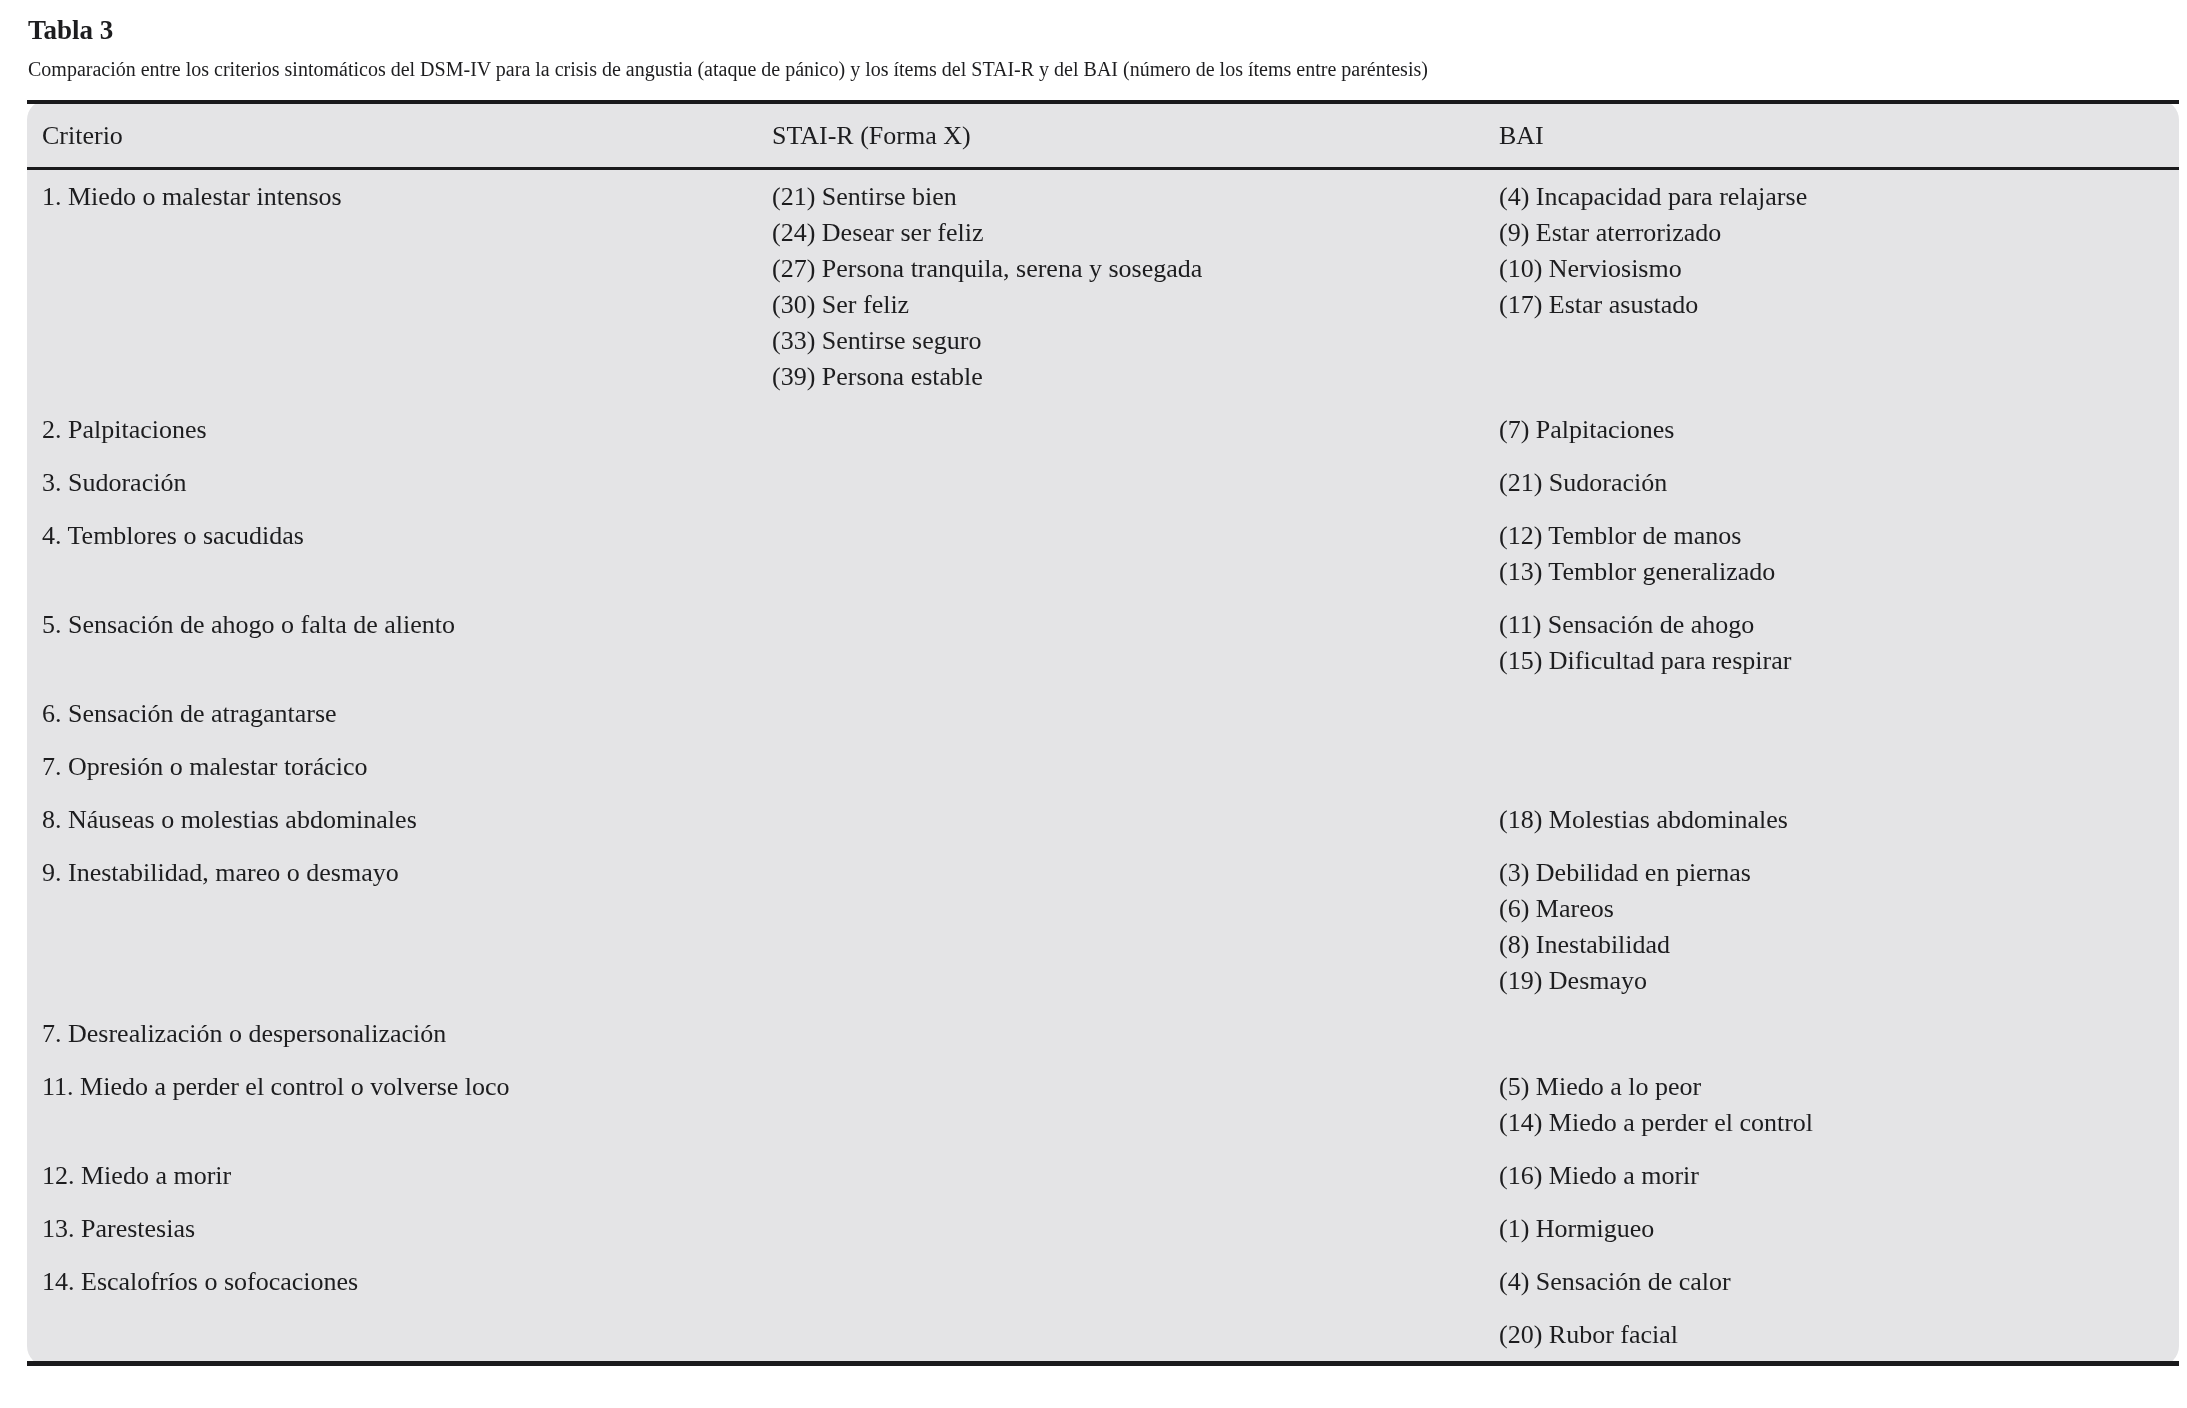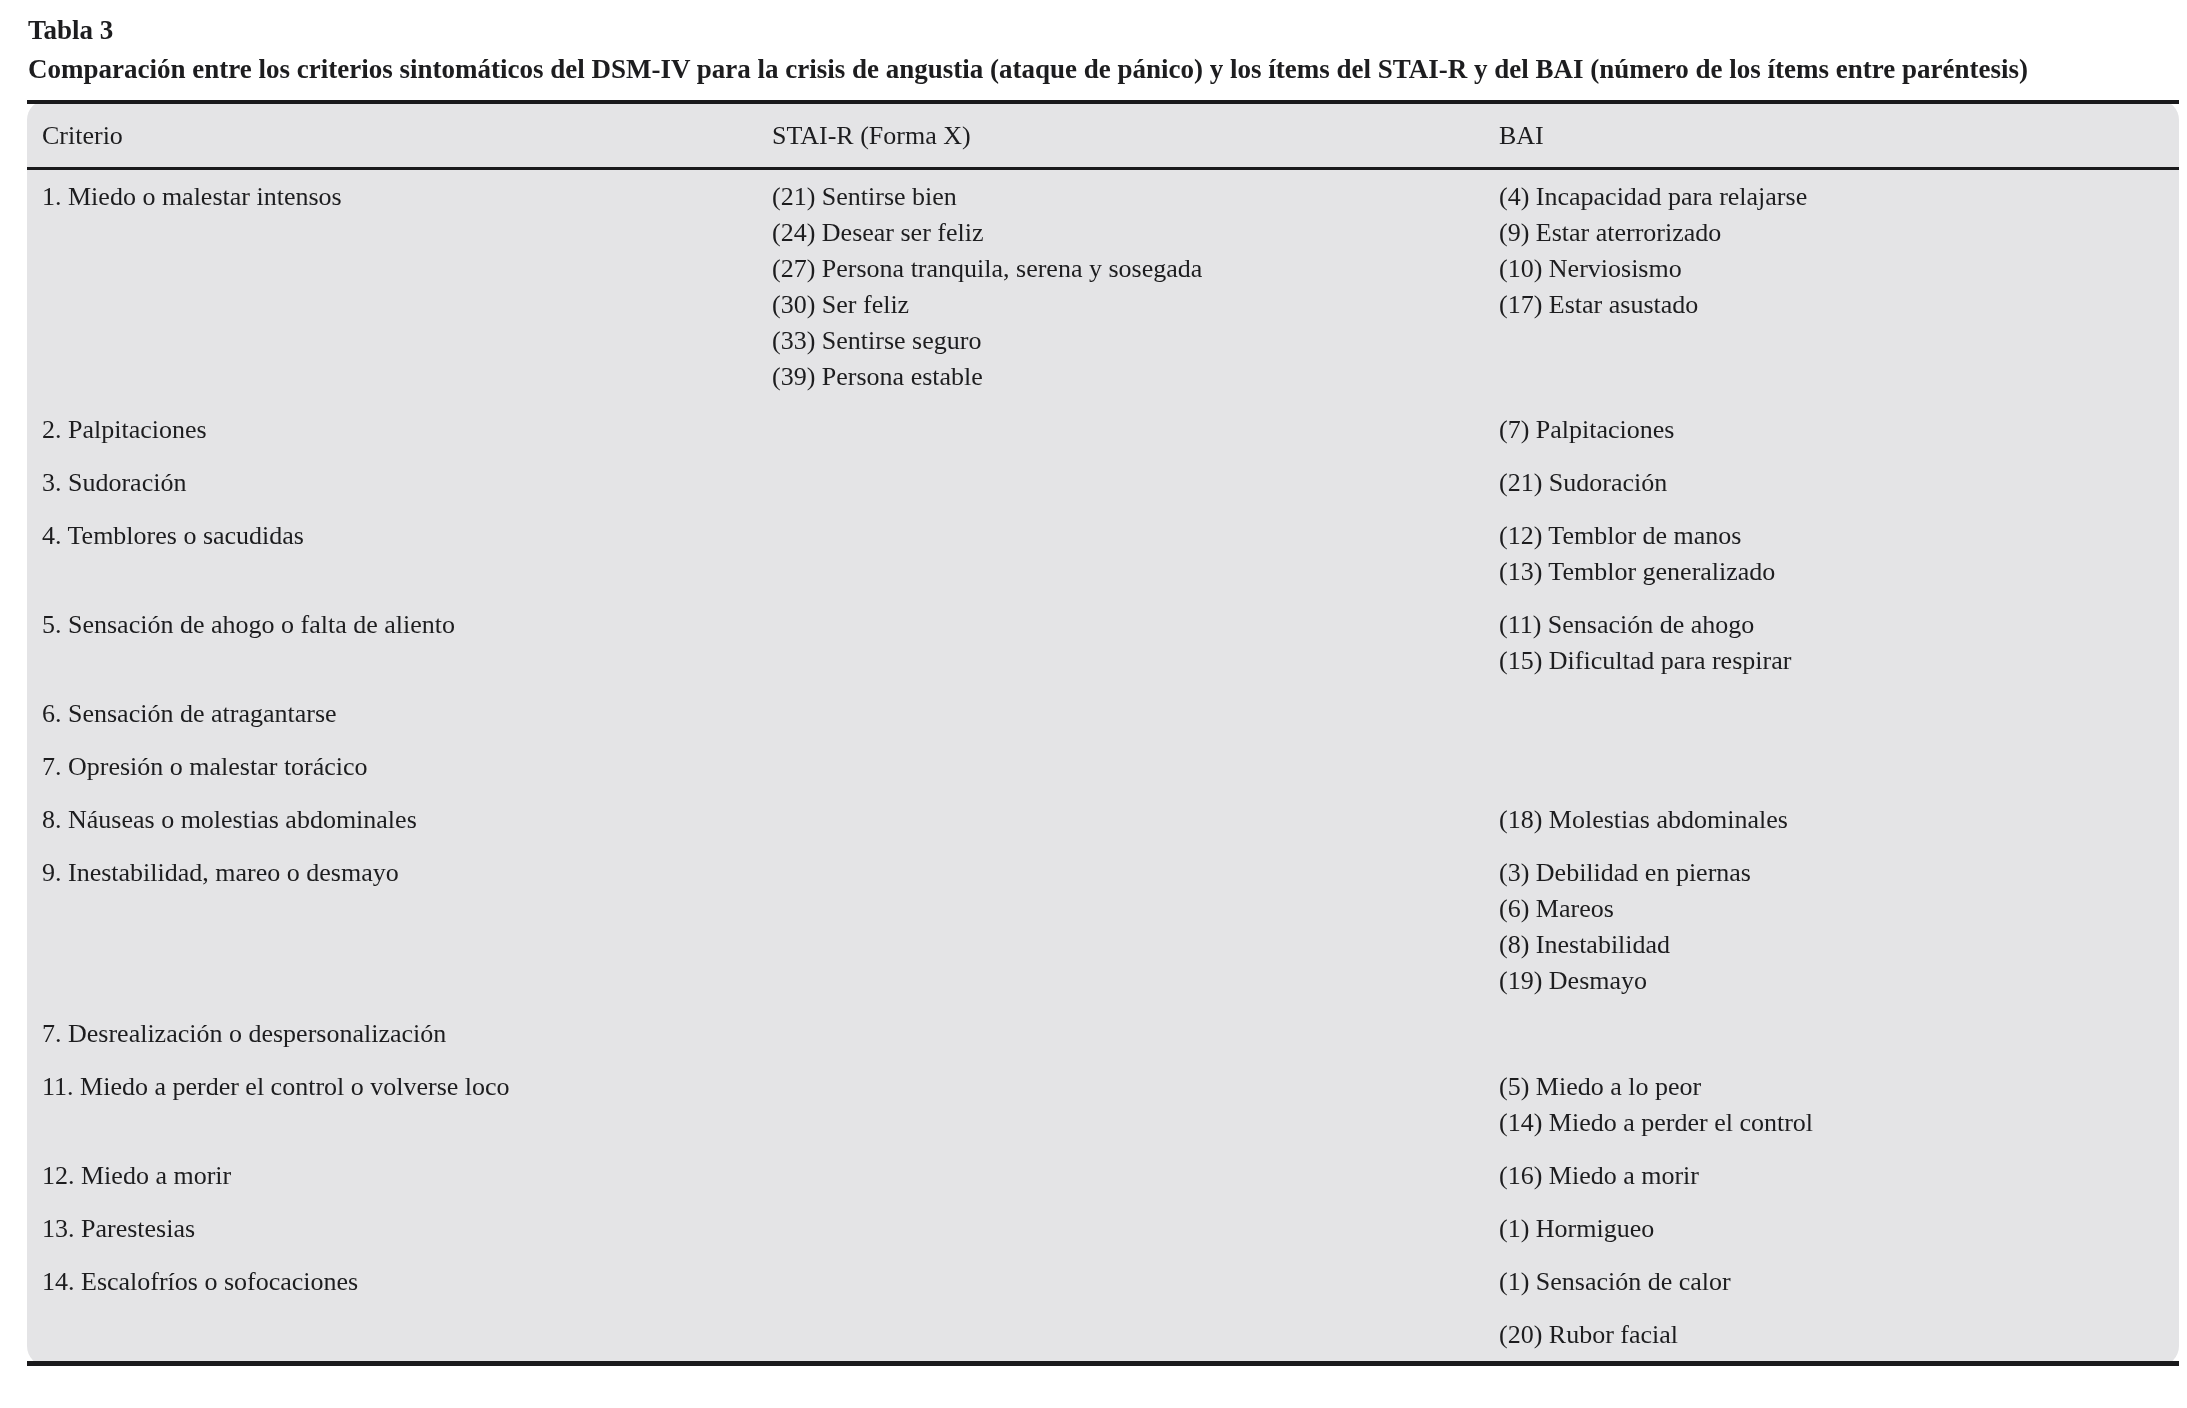--- a/index.html
+++ b/index.html
@@ -26,22 +26,22 @@
     margin-left: 9px;
   }
   .table-title {
     margin: 0;
     font-size: 27px;
     font-weight: 700;
     line-height: 40px;
   }
   .table-caption {
     margin: 0;
-    font-size: 27px;
-    font-weight: 700;
+    font-size: 20px;
+    font-weight: 400;
     line-height: 38px;
   }
   table.comparison {
     margin-top: 12px;
     margin-left: -1px;
     border-collapse: collapse;
     table-layout: fixed;
     width: 2152px;
     background: var(--table-background);
     border-top: 4px solid var(--rule-color);
@@ -216,21 +216,21 @@
           <td>
             <div class="line">(1) Hormigueo</div>
           </td>
         </tr>
         <tr>
           <td>
             <div class="line">14. Escalofríos o sofocaciones</div>
           </td>
           <td></td>
           <td>
-            <div class="line">(1) Sensación de calor</div>
+            <div class="line">(4) Sensación de calor</div>
           </td>
         </tr>
         <tr>
           <td></td>
           <td></td>
           <td>
             <div class="line">(20) Rubor facial</div>
           </td>
         </tr>
       </tbody>

